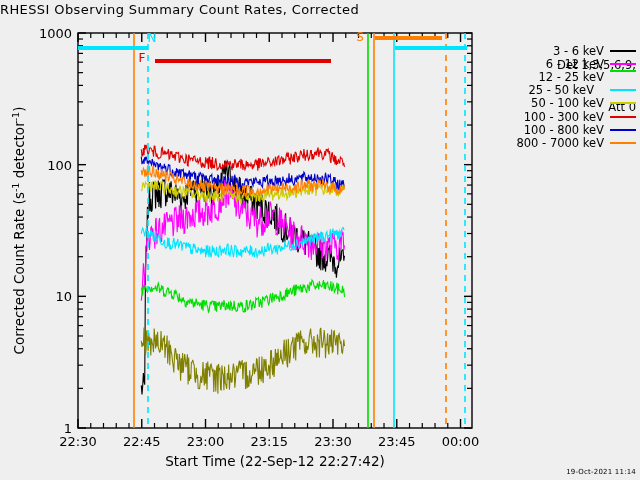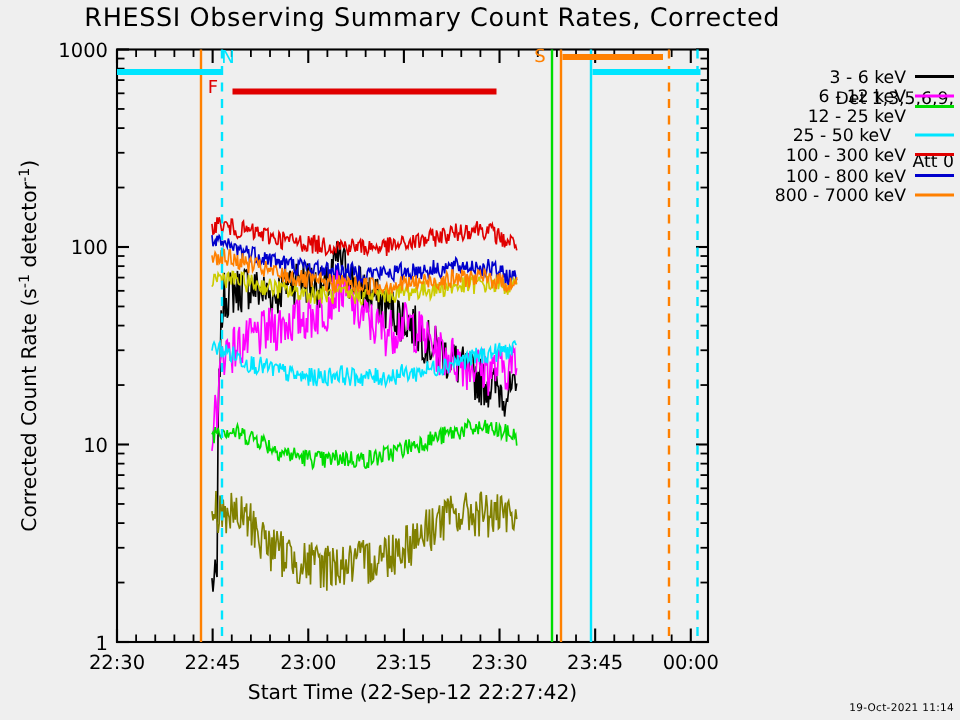--- a/index.html
+++ b/index.html
@@ -1,20 +1,20 @@
 <!DOCTYPE html>
 <html><head>
 <meta charset="utf-8">
 <style>
   html,body{margin:0;padding:0;background:#efefef;}
   body{width:640px;height:480px;overflow:hidden;
        font-family:"DejaVu Sans",sans-serif;color:#000;}
   #root{position:relative;width:640px;height:480px;}
-  .ttl{position:absolute;left:0;top:2px;width:520px;text-align:right;
-       font-size:17px;letter-spacing:.4px;}
+  .ttl{position:absolute;left:0;top:2px;width:520px;text-align:left;
+       font-size:13px;letter-spacing:.4px;}
   svg{position:absolute;left:0;top:0;}
   .leg{position:absolute;font-size:11.5px;white-space:pre;text-align:right;}
   .stamp{position:absolute;right:4px;bottom:4px;font-size:7px;letter-spacing:.2px;}
 </style>
 </head>
 <body>
 
 <div id="root">
 
   <div class="ttl">RHESSI Observing Summary Count Rates, Corrected</div>
@@ -198,20 +198,24 @@
       </div>
       <div style="display: flex; align-items: flex-start; justify-content: flex-end; gap: 6px; height: 13.2px;">
         <span class="leg" style="position: static; font-size: 11.5px;">12 - 25 keV</span>
         <span style="width: 26px; height: 2px; background: rgb(0, 221, 0); flex: 0 0 auto;"></span>
       </div>
       <div style="display: flex; align-items: center; justify-content: flex-end; gap: 16px; height: 13.2px;">
         <span class="leg" style="position: static; font-size: 11.5px;">25 - 50 keV</span>
         <span style="width: 26px; height: 2px; background: rgb(0, 229, 255); flex: 0 0 auto;"></span>
       </div>
       <div style="display: flex; align-items: center; justify-content: flex-end; gap: 6px; height: 13.2px;">
+        <span class="leg" style="position: static; font-size: 11.5px;">50 - 100 keV</span>
+        <span style="width: 26px; height: 2px; background: rgb(204, 204, 0); flex: 0 0 auto;"></span>
+      </div>
+      <div style="display: flex; align-items: center; justify-content: flex-end; gap: 6px; height: 13.2px;">
         <span class="leg" style="position: static; font-size: 11.5px;">100 - 300 keV</span>
         <span style="width: 26px; height: 2px; background: rgb(224, 0, 0); flex: 0 0 auto;"></span>
       </div>
       <div style="display: flex; align-items: center; justify-content: flex-end; gap: 6px; height: 13.2px;">
         <span class="leg" style="position: static; font-size: 11.5px;">100 - 800 keV</span>
         <span style="width: 26px; height: 2px; background: rgb(0, 0, 204); flex: 0 0 auto;"></span>
       </div>
       <div style="display: flex; align-items: center; justify-content: flex-end; gap: 6px; height: 13.2px;">
         <span class="leg" style="position: static; font-size: 11.5px;">800 - 7000 keV</span>
         <span style="width: 26px; height: 2px; background: rgb(255, 128, 0); flex: 0 0 auto;"></span>

